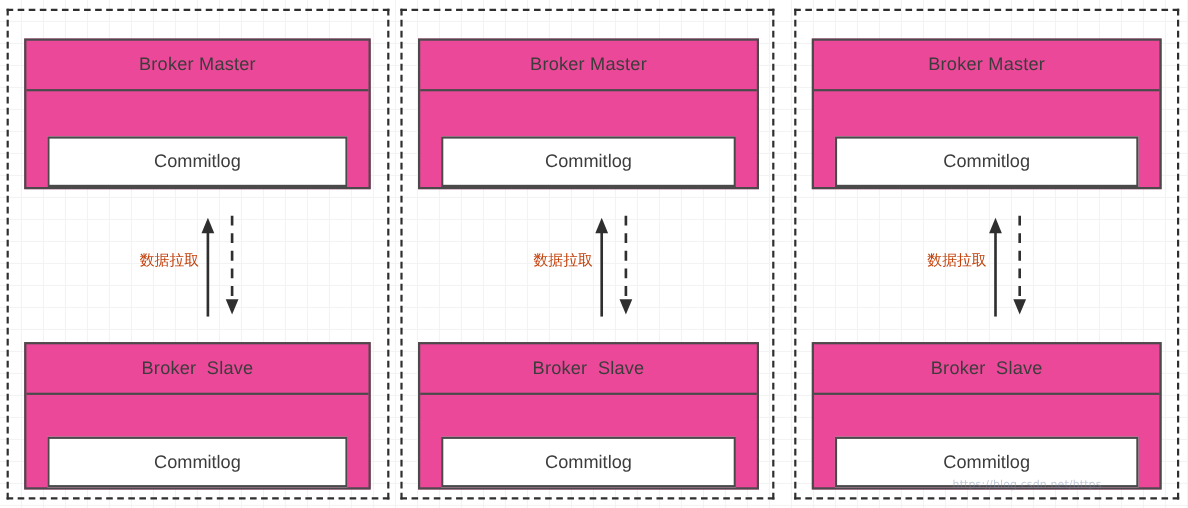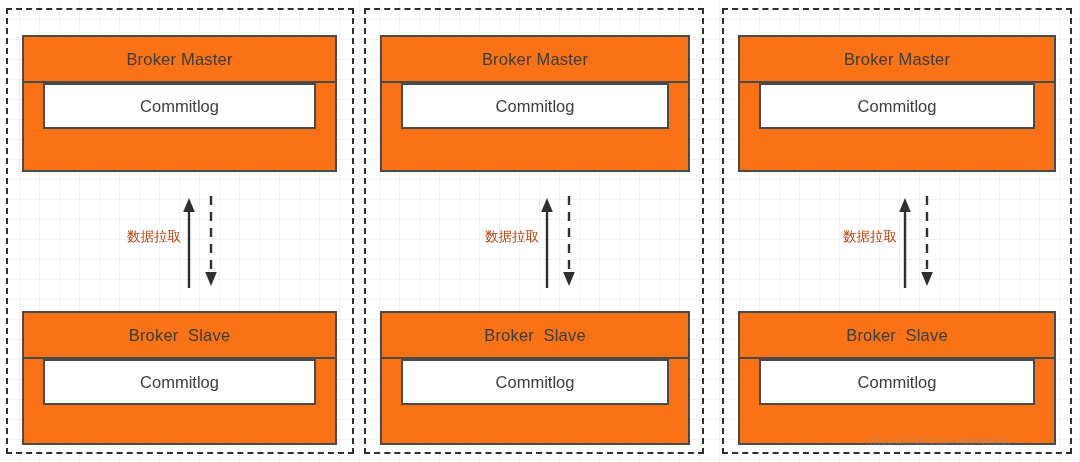--- a/index.html
+++ b/index.html
@@ -47,21 +47,21 @@
   }
   .cluster-1 { left: 6px;   width: 348px; }
   .cluster-2 { left: 364px; width: 340px; }
   .cluster-3 { left: 722px; width: 350px; }
 
   
   .broker {
     position: absolute;
     border: 2px solid #4a4a4a;
     box-sizing: border-box;
-    background: #f97316;
+    background: #ec4899;
   }
   .broker-master { top: 35px;  height: 137px; }
   .broker-slave  { top: 311px; height: 134px; }
 
   .c1 .broker { left: 22px;  width: 315px; }
   .c2 .broker { left: 380px; width: 310px; }
   .c3 .broker { left: 738px; width: 318px; }
 
   .broker-header {
     height: 46px;
@@ -73,21 +73,21 @@
     font-size: 16.5px;
     color: #3c3c3c;
     letter-spacing: 0.2px;
     white-space: pre;
   }
 
   .broker-body {
     height: calc(100% - 46px);
     box-sizing: border-box;
     display: flex;
-    align-items: flex-start;
+    align-items: flex-end;
     justify-content: center;
   }
 
   .commitlog {
     width: calc(100% - 38px);
     height: 46px;
     border: 2px solid #4a4a4a;
     box-sizing: border-box;
     display: flex;
     align-items: center;
@@ -233,13 +233,13 @@
     <div class="broker broker-slave">
       <div class="broker-header">Broker  Slave</div>
       <div class="broker-body">
         <div class="commitlog">Commitlog</div>
       </div>
     </div>
   </div>
 
 </div>
 
-<div id="watermark">https://csdn.csdn.net/weixin</div>
+<div id="watermark">https://blog.csdn.net/https</div>
 
 </body></html>

